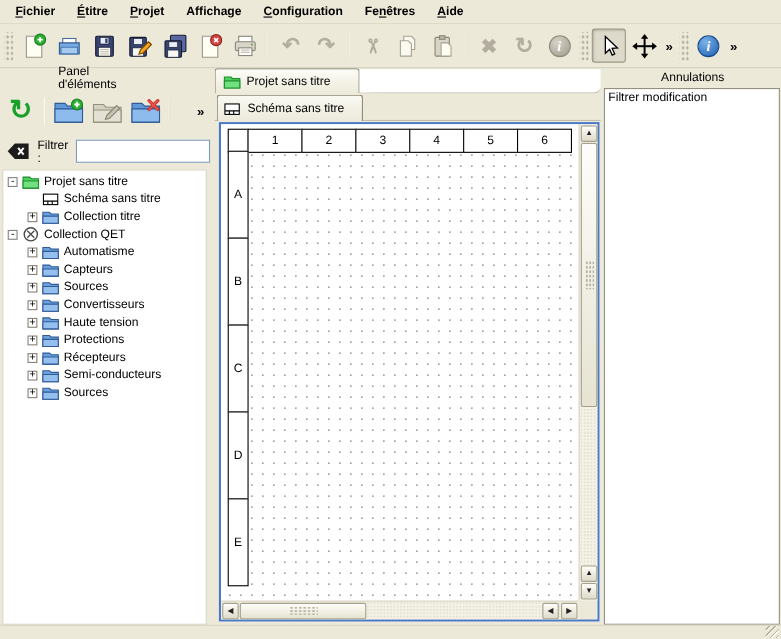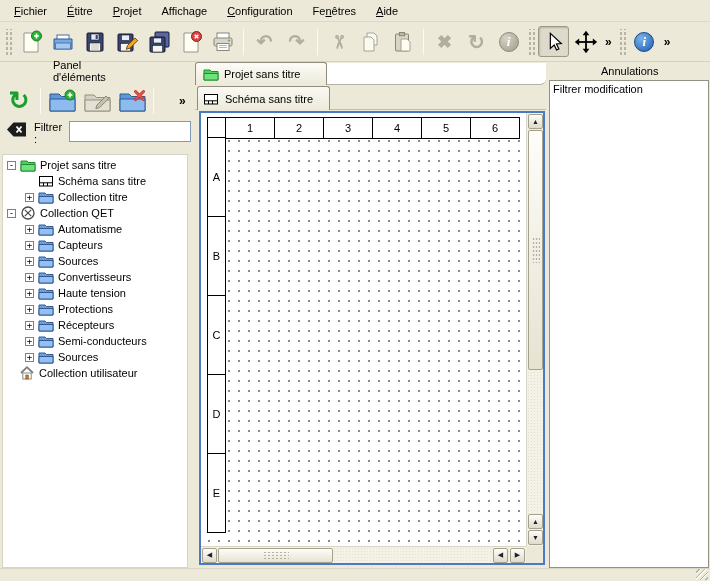--- a/index.html
+++ b/index.html
@@ -5,21 +5,21 @@
   * { margin:0; padding:0; box-sizing:border-box; }
   html,body { background:#9a9a9a; }
   #app {
     position:relative; width:710px; height:581px; overflow:hidden;
     background:#ece9d8; font-family:"Liberation Sans", sans-serif;
     font-size:11px; color:#000; cursor:default;
   }
   
   .menubar { position:absolute; left:0; top:0; right:0; height:22px;
     display:flex; align-items:center; padding-left:4px;
-    border-bottom:1px solid #dcd9c8; background:#ece9d8; }
+    border-bottom:1px solid #dcd9c8; background:#ece9d8;font-weight:bold; }
   .menu-item { padding:3px 10px; }
   .mn { text-decoration:underline; }
   
   .toolbar { position:absolute; left:0; top:22px; right:0; height:40px;
     display:flex; align-items:center; padding:0 2px; gap:1px;
     border-bottom:1px solid #d6d2c2; background:#ece9d8; }
   .tb-handle { width:8px; height:26px; margin:0 2px; flex:none;
     background-image:radial-gradient(#b8b4a2 1px, transparent 1.3px);
     background-size:4px 5px; background-position:1px 2px; }
   .tb-sep { width:1px; height:26px; background:#c6c2b0; border-right:1px solid #fbfaf4; margin:0 4px; flex:none; }
@@ -39,21 +39,21 @@
   .dock-right { left:548px; width:162px; }
   .dock-title { height:18px; display:flex; align-items:center; padding:0 3px; flex:none;gap:40px; }
   .dock-tex { flex:1; height:9px; margin:0 5px;
     background-image:radial-gradient(#c9c5b2 1px, transparent 1.3px);
     background-size:5px 4px; }
   .dock-btn { width:14px; height:13px; margin-left:2px; flex:none;
     border:1px solid #8e8a7a; background:linear-gradient(#fcfbf6,#e4e1d2);
     display:flex; align-items:center; justify-content:center; font-size:8px; line-height:1; }
   .ldock-toolbar { height:41px; display:flex; align-items:center; padding:0 4px; gap:5px; flex:none; }
   .ld-btn { width:30px; height:30px; display:flex; align-items:center; justify-content:center; flex:none; }
-  .filter-row { height:33px; display:flex; align-items:flex-start; gap:7px; padding:0 6px; flex:none; }
+  .filter-row { height:33px; display:flex; align-items:center; gap:7px; padding:0 6px; flex:none; }
   .filter-input { width:122px; height:21px; border:1px solid #7f9db9; background:#fff;
     font-family:inherit; font-size:11px; padding:0 3px; }
   .tree { flex:1; background:#fff; margin:0 5px 0 2px; border:1px solid #d8d4c4; overflow:hidden; padding-top:2px; }
   .titem { height:16px; display:flex; align-items:center; gap:4px; padding-left:4px; }
   .lvl1 { padding-left:22px; }
   .exp { width:9px; height:9px; flex:none; border:1px solid #848278; background:#fff;
     font-family:"DejaVu Sans Mono", monospace; font-size:9px; line-height:7px; text-align:center; }
   .exp.hidden { visibility:hidden; }
   .ticon { width:16px; height:16px; flex:none; }
   .list { flex:1; background:#fff; margin:0 1px; border:1px solid #94907f; overflow:hidden; }
@@ -468,30 +468,20 @@
       <div class="titem lvl1">
         <span class="exp">+</span>
         <span class="ticon">
             <svg width="16" height="16" viewBox="0 0 16 16">
               <path d="M1 4 h6 l1.5 1.5 H15 V14 H1 Z" fill="#6ba2de" stroke="#2f5a96"></path>
               <path d="M1 7.5 h14 V14 H1 Z" fill="#95bfee" stroke="#2f5a96"></path>
             </svg>
           </span>
         <span>Sources</span>
       </div>
-      <div class="titem" style="padding-left:16px;">
-        <span class="ticon">
-            <svg width="16" height="16" viewBox="0 0 16 16">
-              <path d="M2 8 L8 2.2 L14 8" stroke="#7d7d7d" fill="none" stroke-width="1.8"></path>
-              <rect x="3.8" y="8" width="8.4" height="6" fill="#fff" stroke="#8a8a8a"></rect>
-              <rect x="6.8" y="10" width="2.6" height="4" fill="#c87820" stroke="#7a4a10" stroke-width="0.5"></rect>
-            </svg>
-          </span>
-        <span>Collection utilisateur</span>
-      </div>
     </div>
   </div>
 
   <div class="center">
     <div class="proj-tabbar">
       <div class="ptab">
         <span class="ticon">
             <svg width="18" height="16" viewBox="0 0 16 16">
               <path d="M1 4 h6 l1.5 1.5 H15 V14 H1 Z" fill="#4ed05e" stroke="#1f8f2c"></path>
               <path d="M1 7.5 h14 V14 H1 Z" fill="#72df80" stroke="#1f8f2c"></path>

